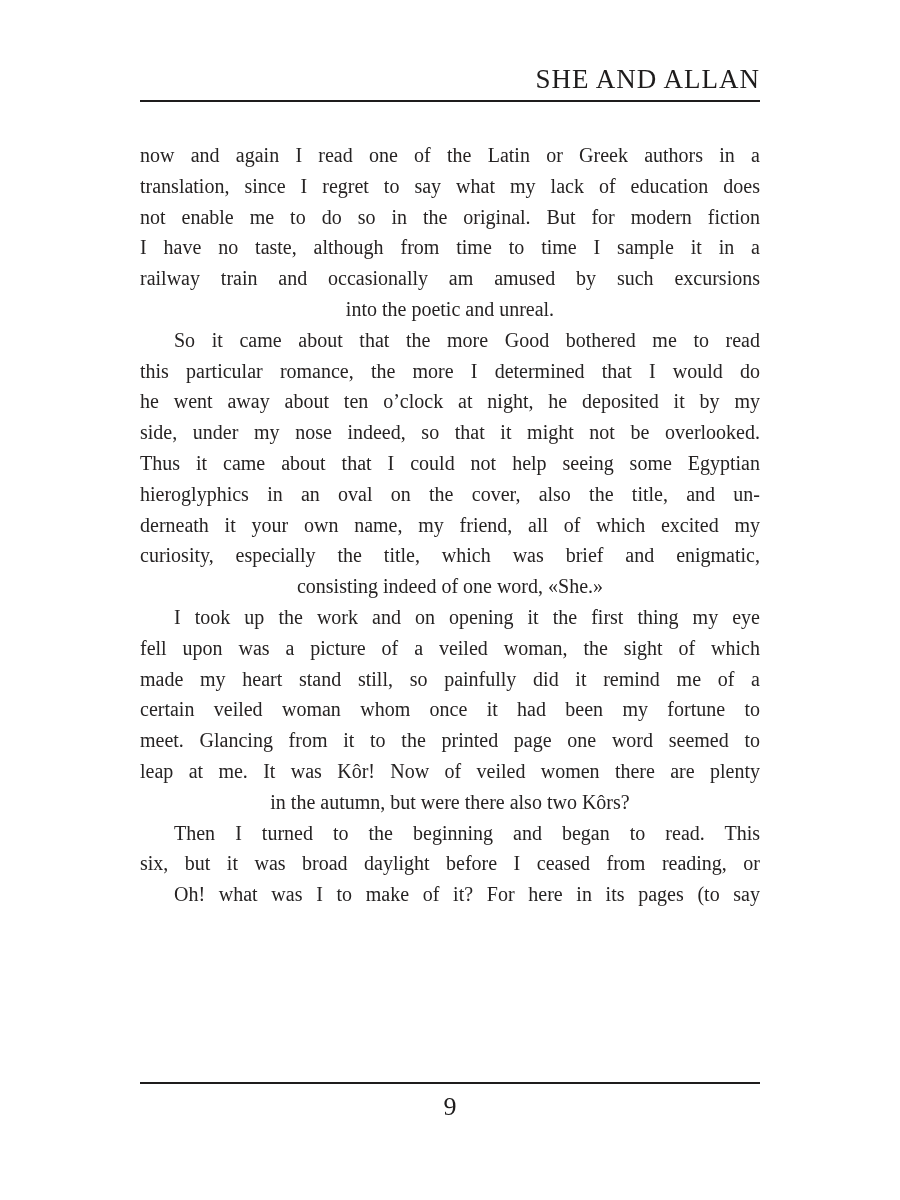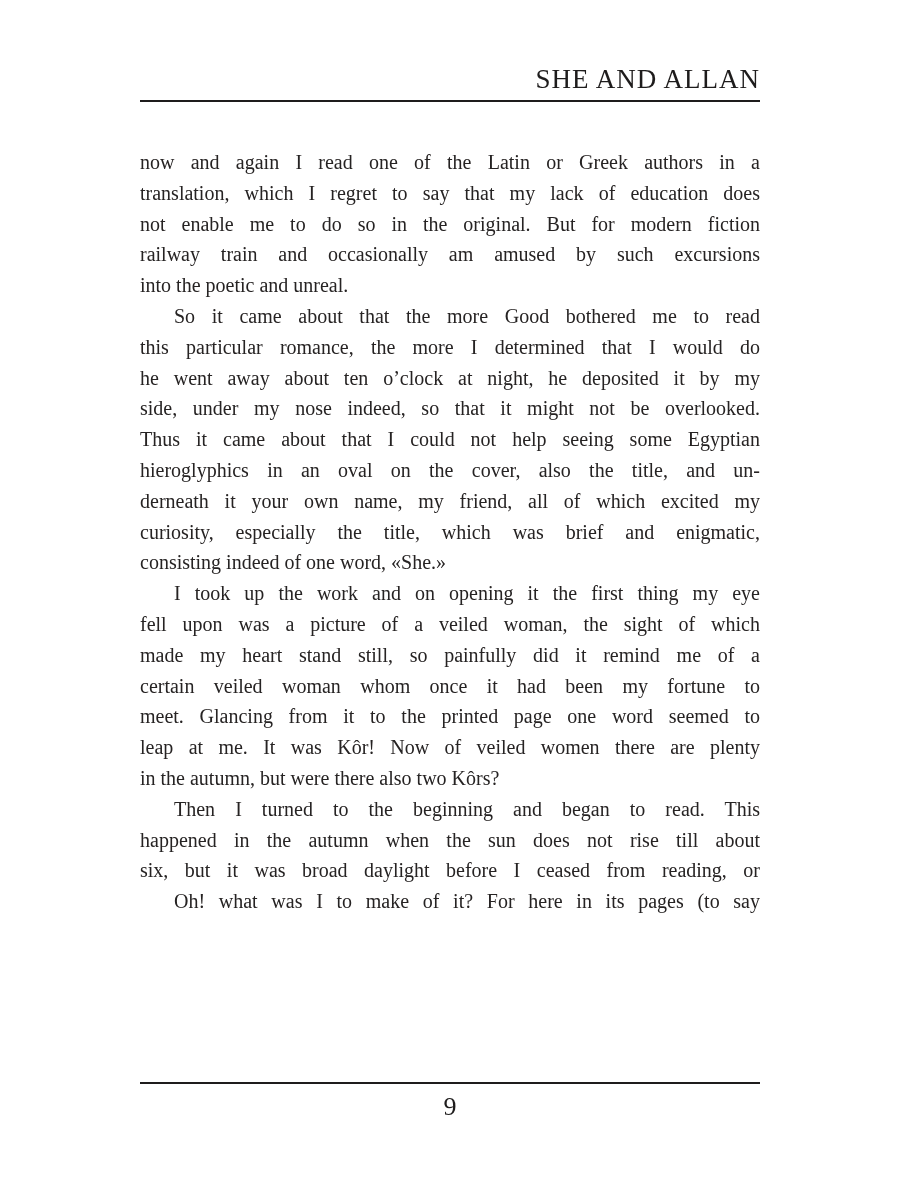--- a/index.html
+++ b/index.html
@@ -37,25 +37,24 @@
   .header-rule { top: 100px; }
   .footer-rule { top: 1082px; }
   .body-text {
     position: absolute;
     left: 140px;
     width: 620px;
     top: 140px;
     font-size: 20px;
     line-height: 30.8px;
     color: #262323;
-    margin-top: 7px;
   }
   .paragraph { margin: 0; padding: 0; }
   .line {
-    text-align: left;
+    text-align: center;
     height: 30.8px;
     overflow: hidden;
   }
   .line.justified {
     text-align: justify;
     text-align-last: justify;
   }
   .line.first-indent {
     text-indent: 34px;
   }
@@ -72,22 +71,23 @@
 </head>
 <body>
 
 <div class="page">
   <div class="running-head">SHE AND ALLAN</div>
   <div class="rule header-rule"></div>
 
   <div class="body-text" id="body-text">
       <div class="paragraph">
         <div class="line justified" style="">now and again I read one of the Latin or Greek authors in a</div>
-        <div class="line justified" style="">translation, which I regret to say that my lack of education does</div>
+        <div class="line justified" style="">translation, since I regret to say what my lack of education does</div>
         <div class="line justified" style="">not enable me to do so in the original. But for modern fiction</div>
+        <div class="line justified" style="">I have no taste, although from time to time I sample it in a</div>
         <div class="line justified" style="">railway train and occasionally am amused by such excursions</div>
         <div class="line" style="">into the poetic and unreal.</div>
       </div>
       <div class="paragraph">
         <div class="line justified first-indent" style="">So it came about that the more Good bothered me to read</div>
         <div class="line justified" style="">this particular romance, the more I determined that I would do</div>
         <div class="line justified" style="">he went away about ten o’clock at night, he deposited it by my</div>
         <div class="line justified" style="">side, under my nose indeed, so that it might not be overlooked.</div>
         <div class="line justified" style="">Thus it came about that I could not help seeing some Egyptian</div>
         <div class="line justified" style="">hieroglyphics in an oval on the cover, also the title, and un-</div>
@@ -99,21 +99,20 @@
         <div class="line justified first-indent" style="">I took up the work and on opening it the first thing my eye</div>
         <div class="line justified" style="">fell upon was a picture of a veiled woman, the sight of which</div>
         <div class="line justified" style="">made my heart stand still, so painfully did it remind me of a</div>
         <div class="line justified" style="">certain veiled woman whom once it had been my fortune to</div>
         <div class="line justified" style="">meet. Glancing from it to the printed page one word seemed to</div>
         <div class="line justified" style="">leap at me. It was Kôr! Now of veiled women there are plenty</div>
         <div class="line" style="">in the autumn, but were there also two Kôrs?</div>
       </div>
       <div class="paragraph">
         <div class="line justified first-indent" style="">Then I turned to the beginning and began to read. This</div>
-        <div class="line justified" style="">happened in the autumn when the sun does not rise till about</div>
         <div class="line justified" style="">six, but it was broad daylight before I ceased from reading, or</div>
       </div>
       <div class="paragraph">
         <div class="line justified first-indent" style="">Oh! what was I to make of it? For here in its pages (to say</div>
       </div>
     </div>
 
   <div class="rule footer-rule"></div>
   <div class="page-number">9</div>
 </div>

